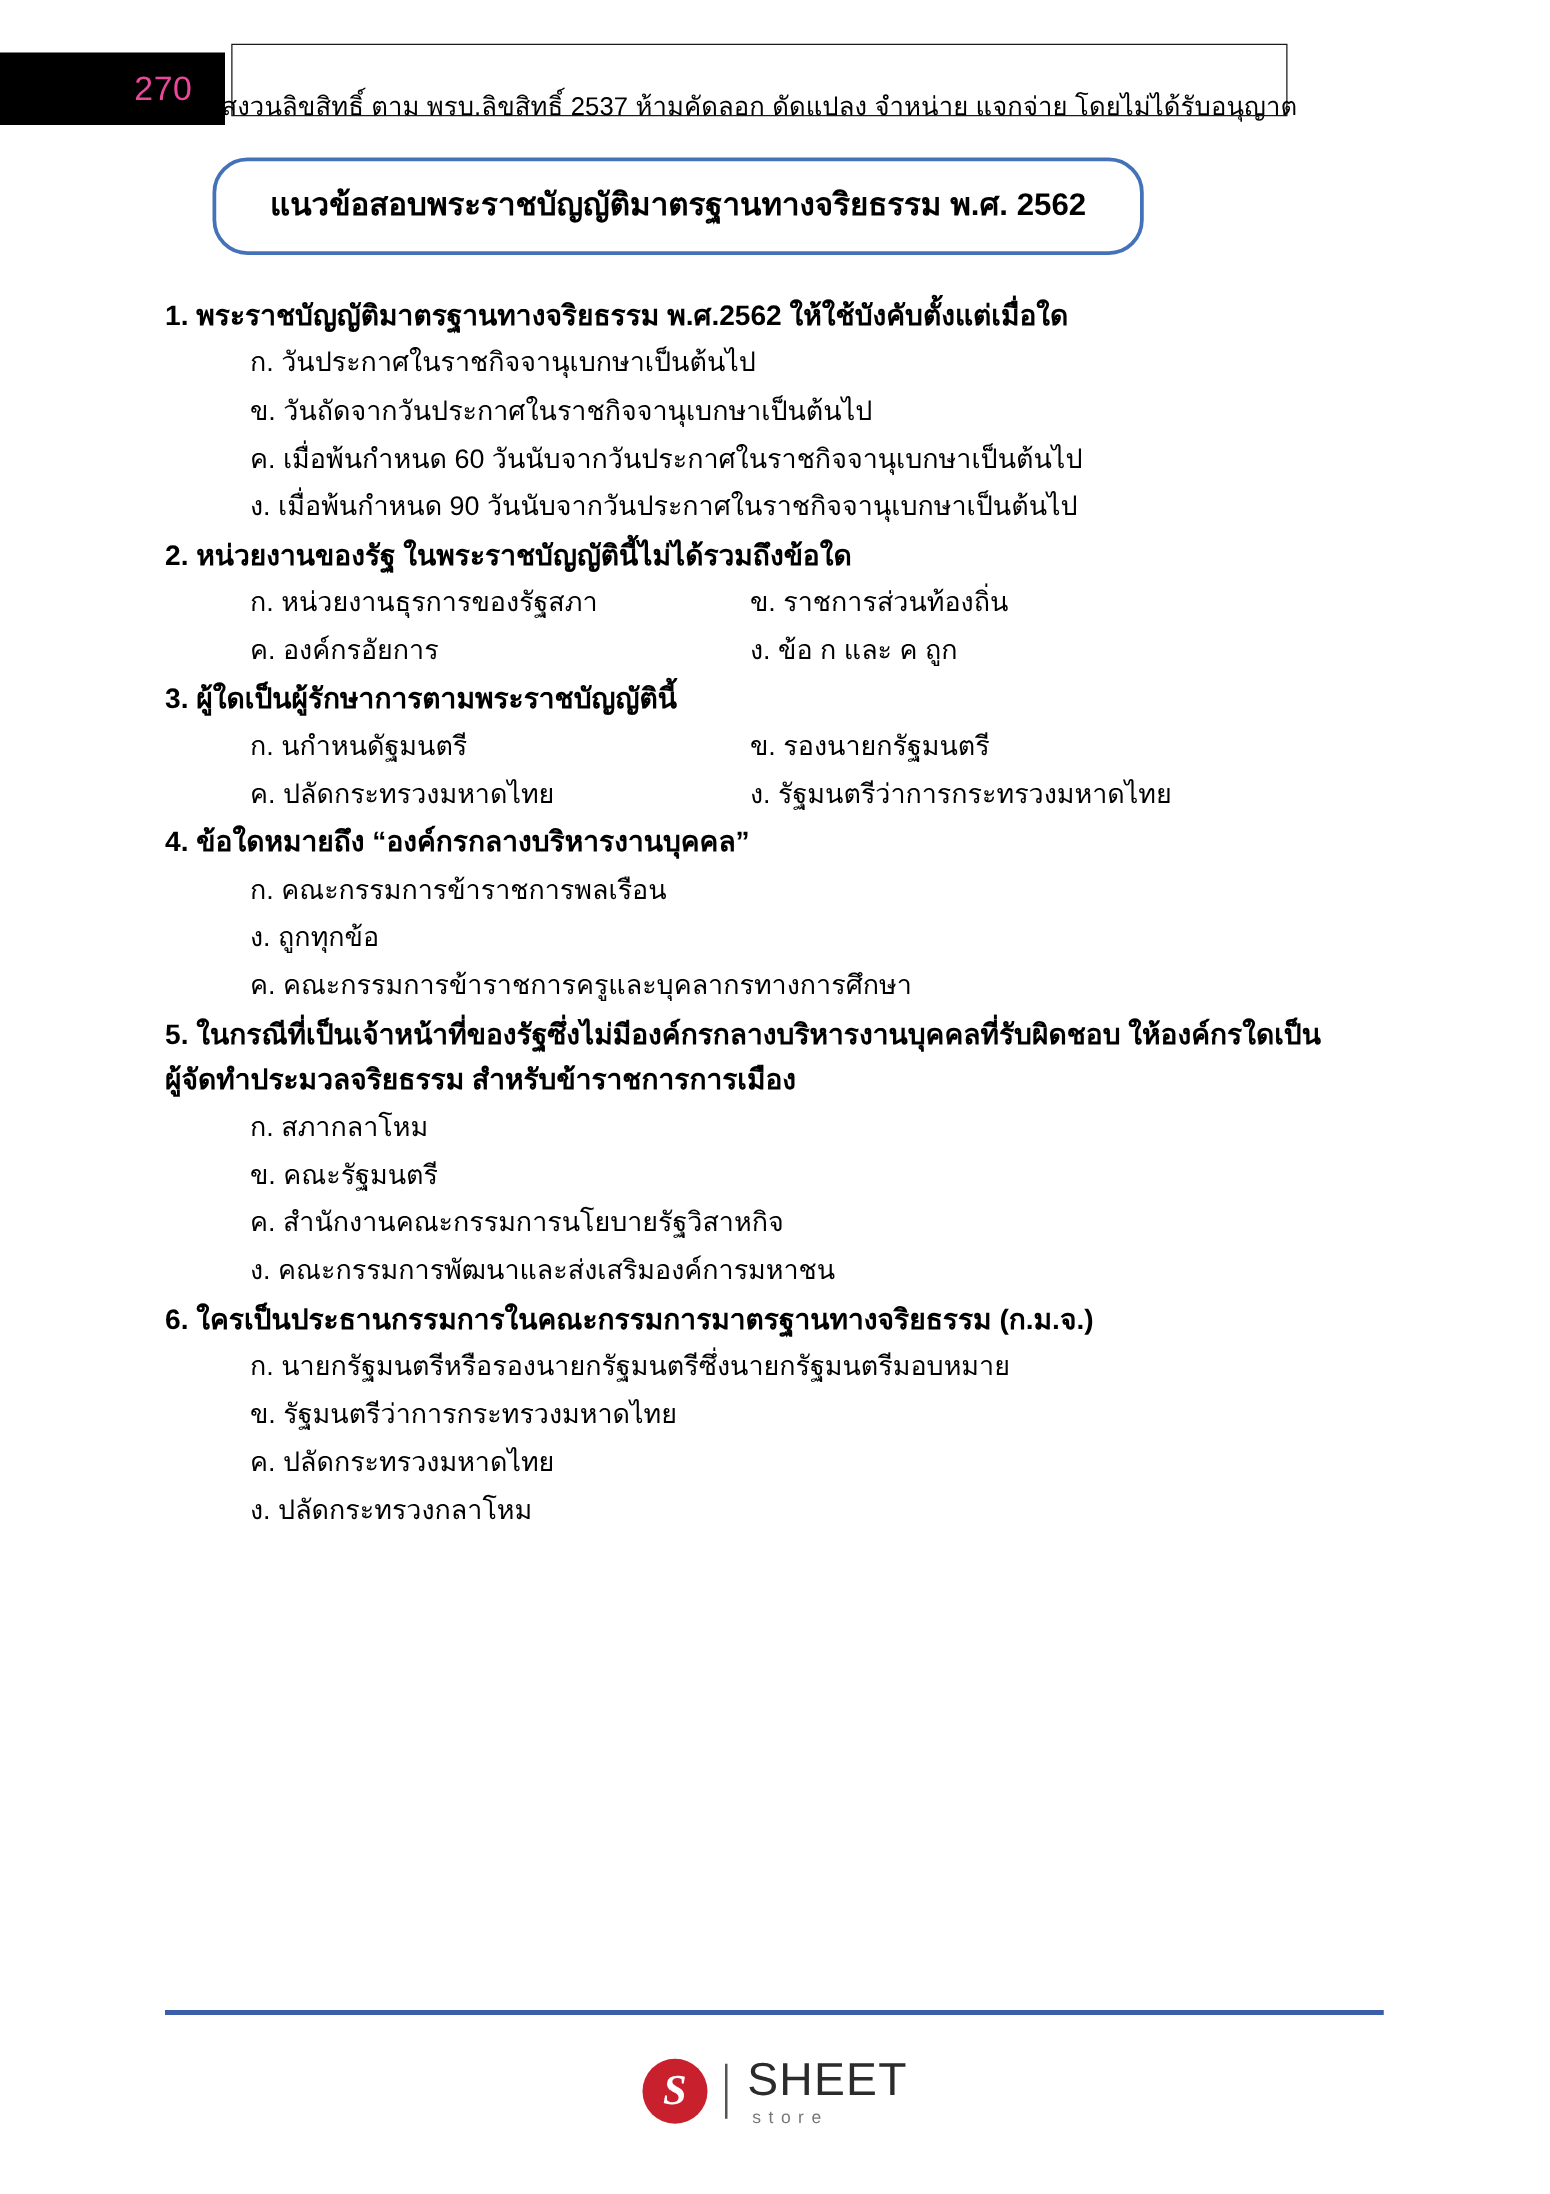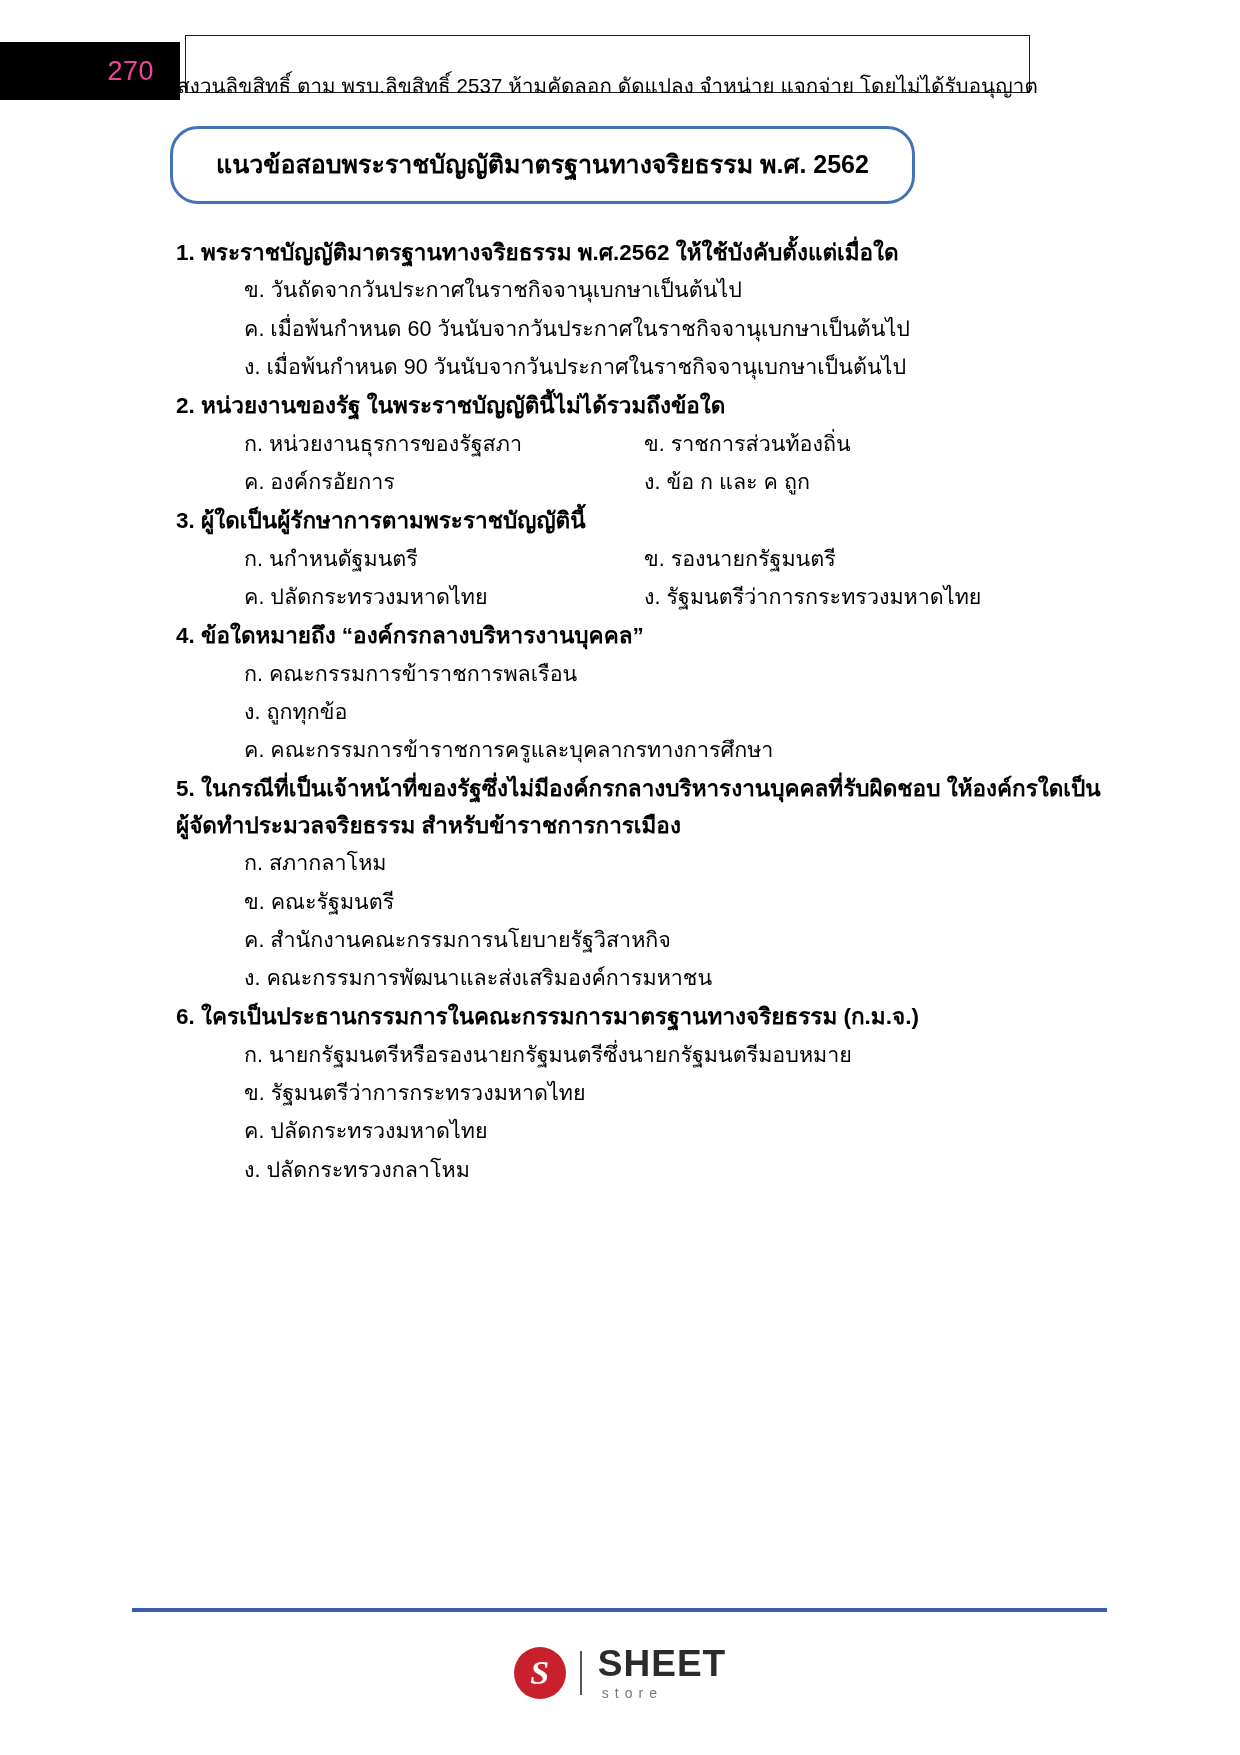--- a/index.html
+++ b/index.html
@@ -78,21 +78,20 @@
     line-height: 1.25;
     white-space: nowrap;
   }
 
   
   .content {
     position: absolute;
     left: 0;
     top: 235px;
     width: 1240px;
-    padding-left: 44px;
   }
   .question-block { margin-bottom: 2px; }
 
   .question-line {
     padding-left: 132px;
     padding-right: 120px;
     font-size: 22.5px;
     font-weight: bold;
     line-height: 1.62;
     white-space: nowrap;
@@ -149,21 +148,21 @@
   }
   .logo-divider {
     width: 2px;
     height: 44px;
     background: #555555;
     margin-right: 16px;
   }
   .logo-words { display: flex; flex-direction: column; line-height: 1; }
   .logo-sheet {
     font-size: 37px;
-    font-weight: bold;
+    font-weight: normal;
     letter-spacing: 1px;
     color: #2b2b2b;
     text-align: right;
   }
   .logo-store {
     font-size: 14px;
     letter-spacing: 6px;
     color: #777777;
     padding-left: 4px;
     margin-top: 4px;
@@ -186,20 +185,24 @@
 
 <div class="content">
 
   <div class="question-block">
     <div class="question-line">
       <span>1.</span>
       <span>พระราชบัญญัติมาตรฐานทางจริยธรรม พ.ศ.2562 ให้ใช้บังคับตั้งแต่เมื่อใด</span>
     </div>
     <div class="choices">
       <div class="choice-row">
+        <span>ก.</span>
+        <span>วันประกาศในราชกิจจานุเบกษาเป็นต้นไป</span>
+      </div>
+      <div class="choice-row">
         <span>ข.</span>
         <span>วันถัดจากวันประกาศในราชกิจจานุเบกษาเป็นต้นไป</span>
       </div>
       <div class="choice-row">
         <span>ค.</span>
         <span>เมื่อพ้นกำหนด 60 วันนับจากวันประกาศในราชกิจจานุเบกษาเป็นต้นไป</span>
       </div>
       <div class="choice-row">
         <span>ง.</span>
         <span>เมื่อพ้นกำหนด 90 วันนับจากวันประกาศในราชกิจจานุเบกษาเป็นต้นไป</span>

